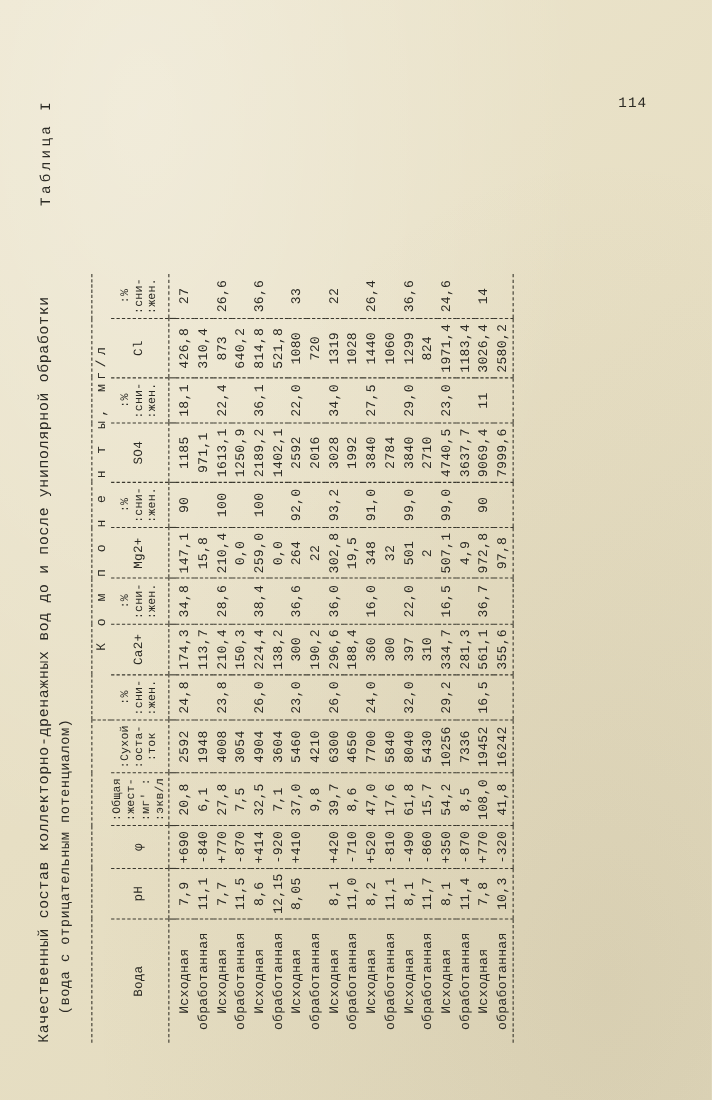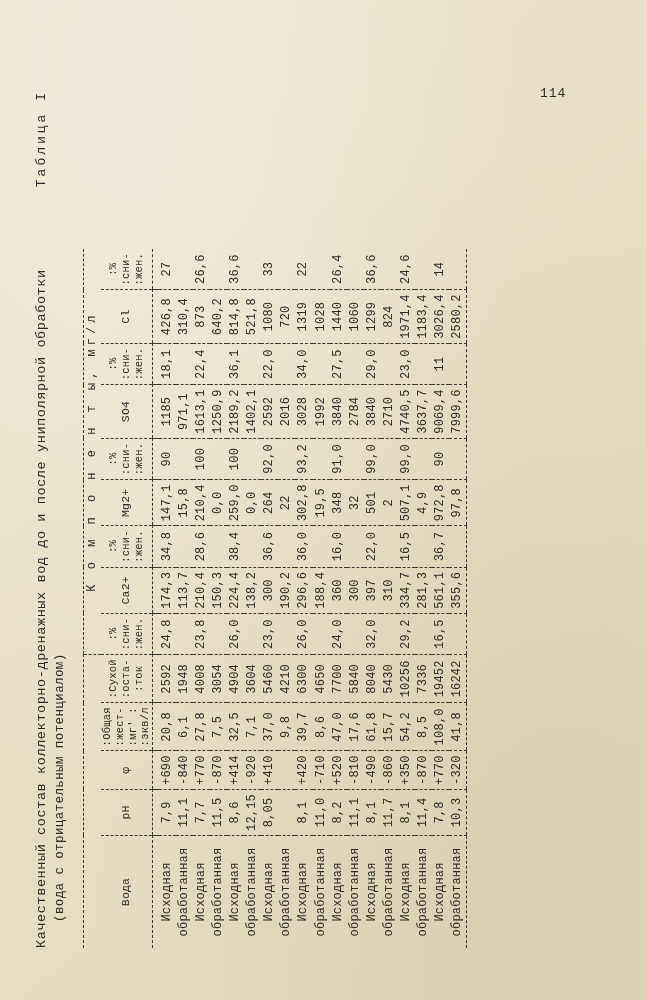--- a/index.html
+++ b/index.html
@@ -21,21 +21,21 @@
     inset: 0;
     background:
       radial-gradient(ellipse at 20% 10%, rgba(255,255,255,0.30), rgba(255,255,255,0) 55%),
       radial-gradient(ellipse at 85% 90%, rgba(120,100,60,0.10), rgba(255,255,255,0) 60%),
       linear-gradient(140deg, rgba(236,229,205,1) 0%, rgba(231,223,196,1) 50%, rgba(226,218,190,1) 100%);
     pointer-events: none;
   }
   .page-number {
     position: absolute;
     top: 86px;
-    left: 540px;
+    left: 562px;
     font-size: 13px;
     letter-spacing: 1px;
   }
 
   
   .rotated-stage {
     position: absolute;
     top: 0;
     left: 0;
     width: 1000px;

